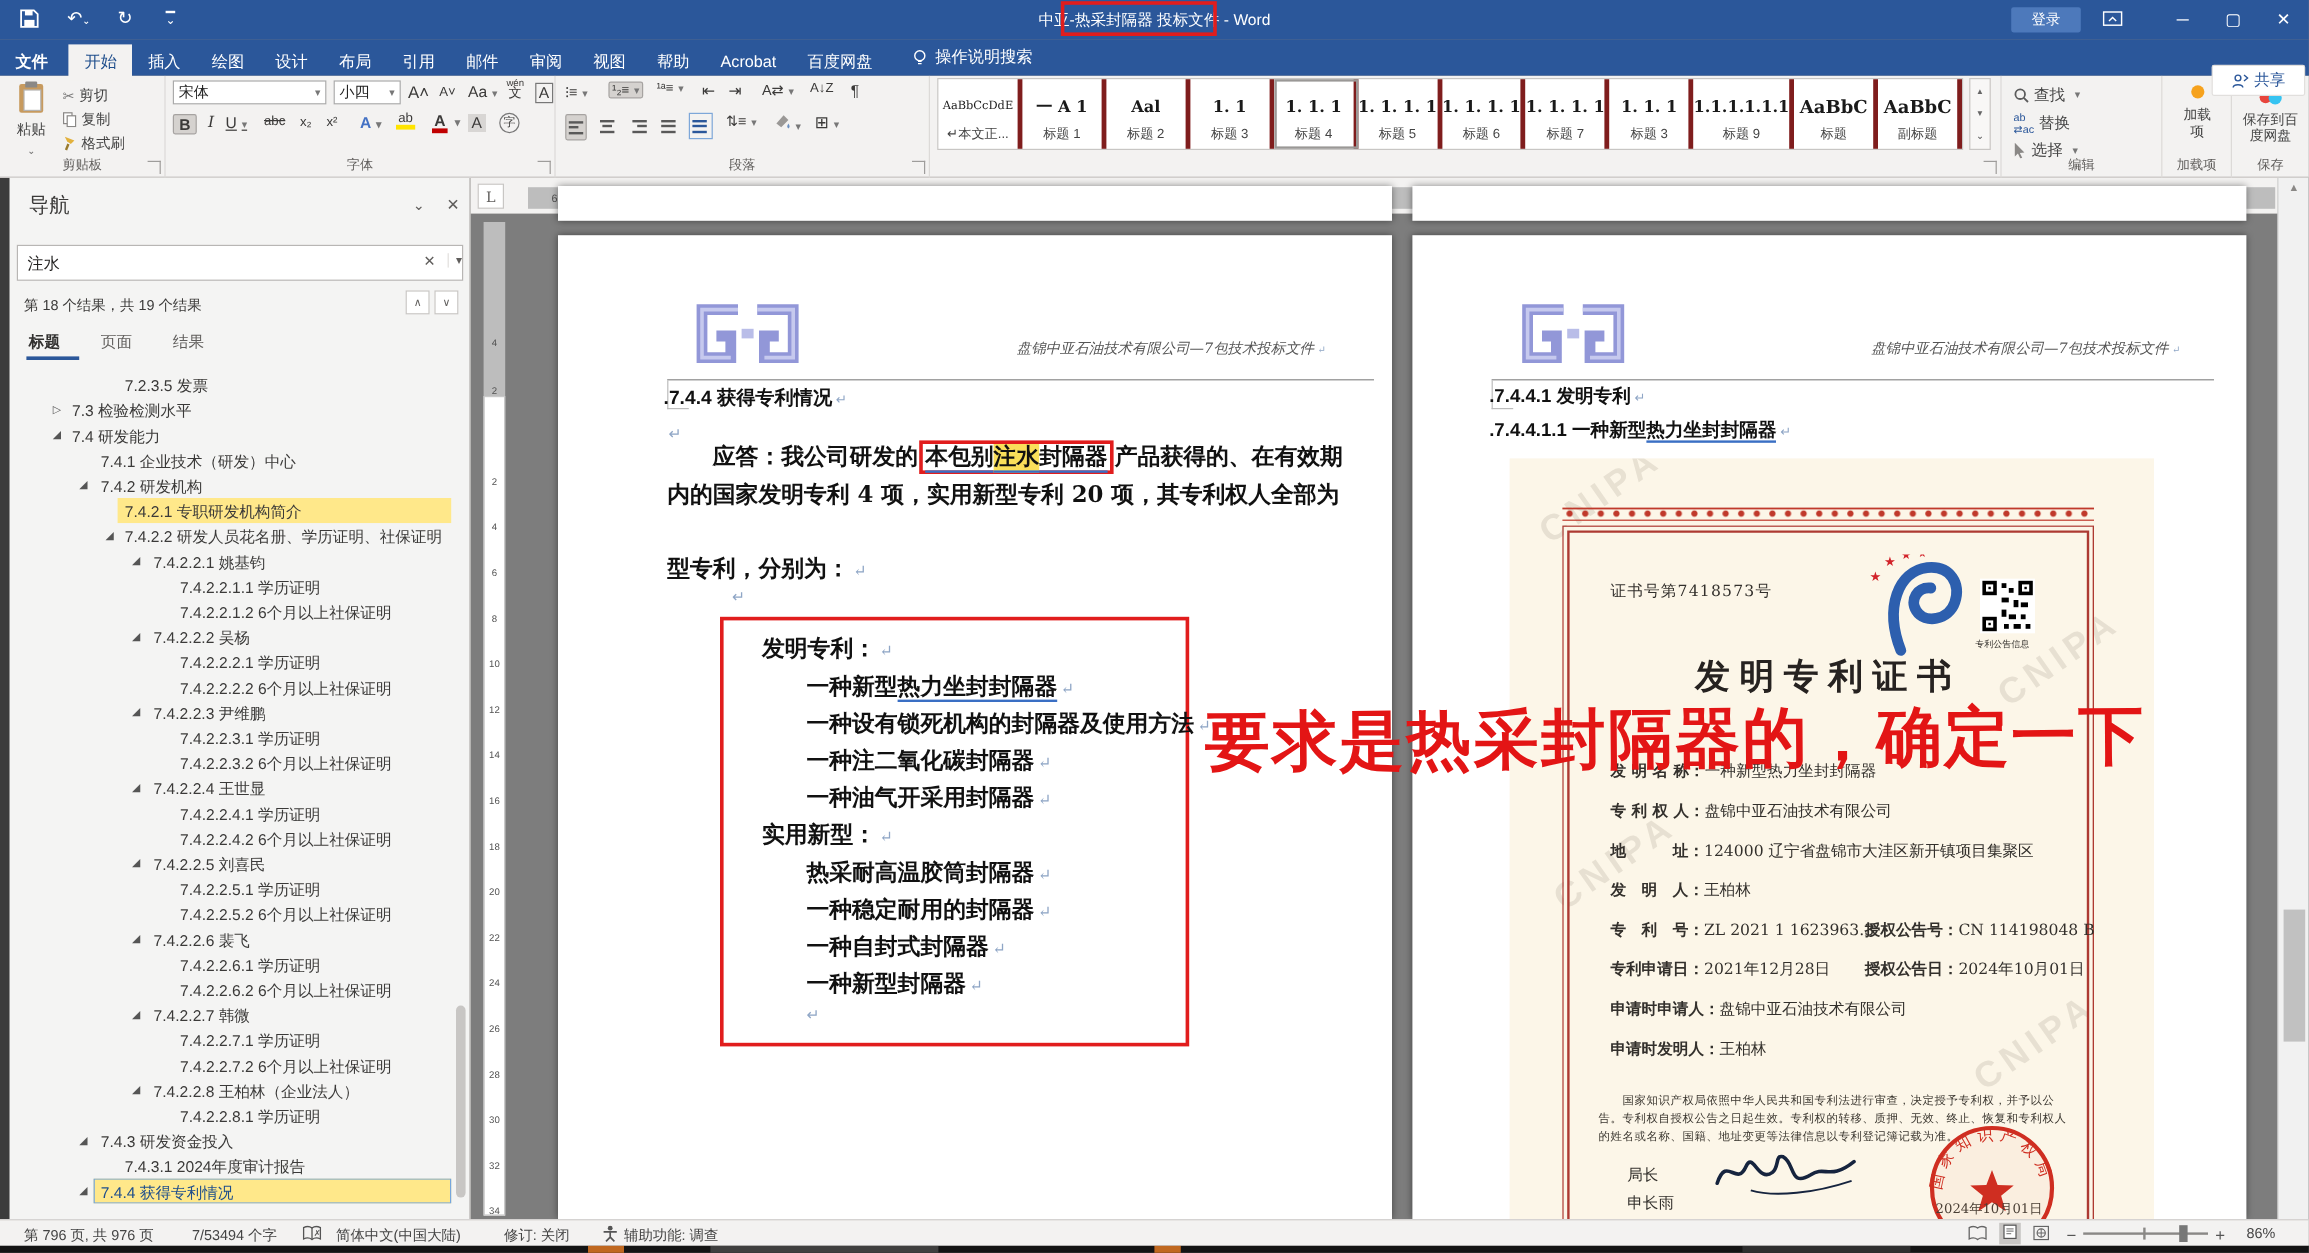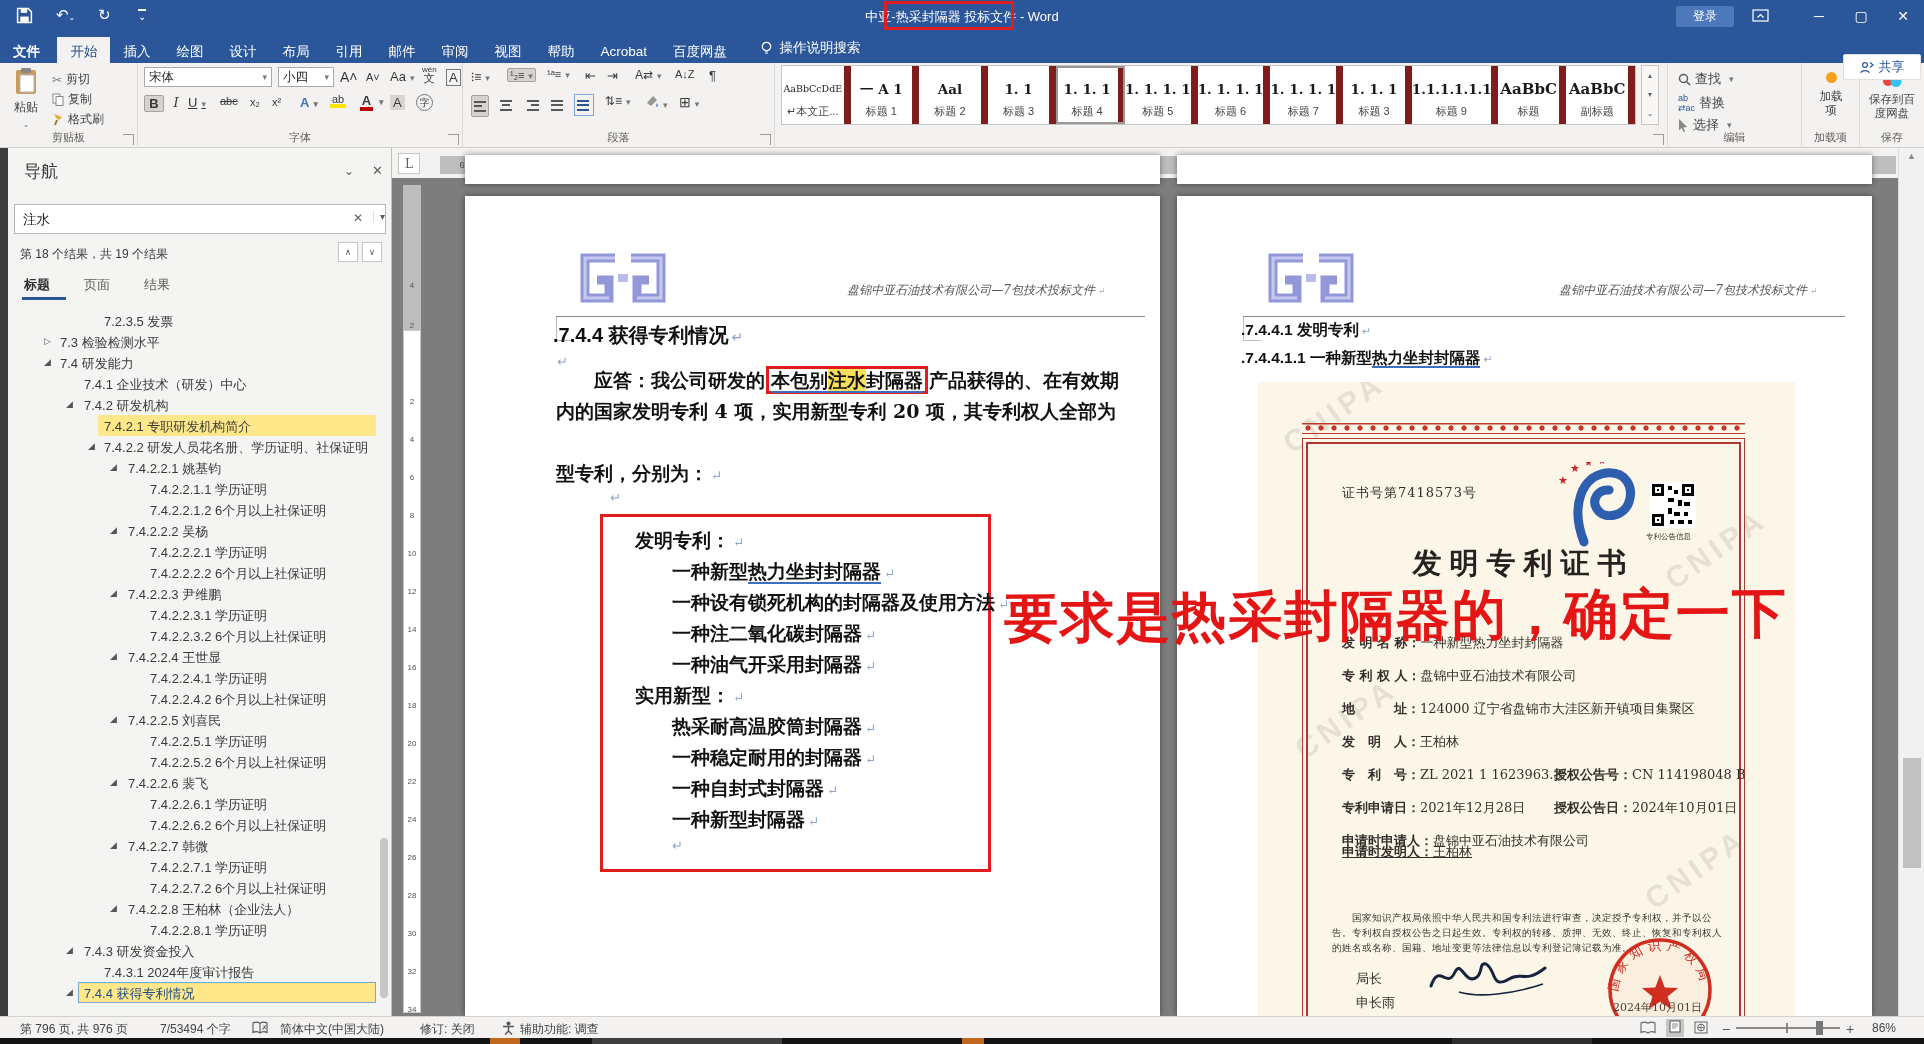--- a/index.html
+++ b/index.html
@@ -26,21 +26,21 @@
   .sbtn{position:absolute;font-size:12px;color:#444;display:flex;align-items:center;gap:4px;white-space:nowrap}
   .combo{position:absolute;background:#fff;border:1px solid #aaa;font-size:12.5px;color:#222;padding:1px 4px;display:flex;justify-content:space-between;align-items:center}
   .carr{color:#777;font-size:9px;margin-left:4px}
   .fbtn{position:absolute;font-size:13px;color:#3b3a39;text-align:center}
   .fbtn .bar{display:block;height:4px;margin-top:-1px}
   .tsel{background:#d5d2cf;border:1px solid #a6a3a1;border-radius:2px}
   .micon{display:inline-block}
   .lines3 i{display:block;height:2px;background:#595959;margin:2.5px 0}
   
   #gallery{position:absolute;left:6px;top:2px;width:855px;height:60px;background:#fff;border:1px solid #c8c6c4;display:flex}
-  .gitem{width:86px;border-right:7px solid #7f1d1d;text-align:center;position:relative}
+  .gitem{width:86px;border-right:4px solid #7f1d1d;text-align:center;position:relative}
   .gitem .gp{margin-top:8px;height:30px;font-family:"DejaVu Serif",serif;color:#1a1a1a;white-space:nowrap;overflow:hidden}
   .gitem .gl{font-size:11px;color:#444}
   .gitem.sel{outline:2px solid #9a9896;outline-offset:-2px;background:#fff}
   .gscroll{position:absolute;left:866px;top:2px;width:18px;height:60px;border:1px solid #c8c6c4;background:#f8f7f6;font-size:8px;color:#666;text-align:center;line-height:19px}
   
   #navpane{left:8px;top:148px;width:384px;height:868px;background:#f4f4f3;border-right:1px solid #c2c0be;z-index:10;overflow:hidden}
   #leftstrip{left:0;top:148px;width:8px;height:868px;background:#3c3c3c}
   .nav-row{position:absolute;left:0;width:384px;height:21px;font-size:13px;color:#3b3a39;white-space:nowrap;overflow:hidden}
   .nav-row .tri{position:absolute;top:5px;font-size:9px;color:#555}
   .nav-hl{position:absolute;top:0;height:21px;background:#ffe88a}
@@ -51,21 +51,21 @@
   #hruler-band{position:absolute;left:0;top:0;width:1506px;height:30px;background:#f3f2f1}
   .rulseg{position:absolute;top:8px;height:18px}
   .rnum{position:absolute;top:12px;width:16px;text-align:center;font-size:9px;color:#525252}
   #vruler{position:absolute;left:11px;top:37px;width:18px;height:828px}
   .vnum{position:absolute;left:0;width:18px;text-align:center;font-size:8px;color:#525252}
   .page{position:absolute;background:#fff;box-shadow:0 0 6px rgba(0,0,0,.45)}
   .prevpage{position:absolute;background:#fff;box-shadow:0 0 6px rgba(0,0,0,.45)}
   .hdr-text{position:absolute;font-family:"DejaVu Serif",serif;font-style:italic;font-size:12px;color:#555;text-align:right;white-space:nowrap}
   .hdr-rule{position:absolute;border-top:1px solid #8a8a8a}
   .hdr-corner{position:absolute;width:18px;height:24px;border-left:1px solid #bcbcbc;border-bottom:1px solid #bcbcbc}
-  .dhead{position:absolute;font-weight:bold;font-size:20px;color:#111;white-space:nowrap}
+  .dhead{position:absolute;font-weight:bold;font-size:16px;color:#111;white-space:nowrap}
   .dtext{position:absolute;font-family:"DejaVu Serif",serif;font-weight:600;font-size:19px;color:#111;white-space:nowrap}
   .pl::after{content:"↵";color:#8fa6c6;font-size:.7em;margin-left:3px;font-weight:400}
   .pmark{position:absolute;color:#8fa6c6;font-size:13px}
   .ublue{border-bottom:2px solid #3a6fc4}
   .hlyellow{background:#fadf5a}
   .inline-redbox{border:3px solid #e11d1d;padding:0 2px;margin:0 1px}
   #big-redbox{position:absolute;border:3px solid #e11d1d}
   #annotation{position:absolute;font-size:54px;font-weight:bold;color:#e31515;white-space:nowrap;z-index:15;letter-spacing:2px;transform:rotate(-.4deg)}
   
   #cert{position:absolute;left:81px;top:186px;width:537px;height:634px;background:#fcf6e8;overflow:hidden}
@@ -598,21 +598,21 @@
       <div id="cert-fields">
           <div class="cfield" style="left: 84px; top: 252px;"><b>发 明 名 称：</b>一种新型热力坐封封隔器</div>
           <div class="cfield" style="left: 84px; top: 285px;"><b>专 利 权 人：</b>盘锦中亚石油技术有限公司</div>
           <div class="cfield" style="left: 84px; top: 318px;"><b>地　　　址：</b>124000 辽宁省盘锦市大洼区新开镇项目集聚区</div>
           <div class="cfield" style="left: 84px; top: 351px;"><b>发　明　人：</b>王柏林</div>
           <div class="cfield" style="left: 84px; top: 384px;"><b>专　利　号：</b>ZL 2021 1 1623963.3</div>
           <div class="cfield" style="left: 296px; top: 384px;"><b>授权公告号：</b>CN 114198048 B</div>
           <div class="cfield" style="left: 84px; top: 417px;"><b>专利申请日：</b>2021年12月28日</div>
           <div class="cfield" style="left: 296px; top: 417px;"><b>授权公告日：</b>2024年10月01日</div>
           <div class="cfield" style="left: 84px; top: 450px;"><b>申请时申请人：</b>盘锦中亚石油技术有限公司</div>
-          <div class="cfield" style="left: 84px; top: 461px; text-decoration: underline;"><b>申请时发明人：</b>王柏林</div>
+          <div class="cfield" style="left: 84px; top: 483px;"><b>申请时发明人：</b>王柏林</div>
         </div>
       <div id="cert-legal" style="left:74px;top:528px;width:392px">国家知识产权局依照中华人民共和国专利法进行审查，决定授予专利权，并予以公告。专利权自授权公告之日起生效。专利权的转移、质押、无效、终止、恢复和专利权人的姓名或名称、国籍、地址变更等法律信息以专利登记簿记载为准。</div>
       <div class="cfield" style="left:98px;top:588px">局长</div>
       <div class="cfield" style="left:98px;top:612px">申长雨</div>
       <svg class="abs" style="left:165px;top:572px" width="150" height="48" viewBox="0 0 150 48">
         <path d="M8 32 C16 8 24 36 32 18 C38 5 42 32 54 23 C60 18 56 8 63 10 C73 15 68 36 86 25 C98 17 102 30 122 14" stroke="#16243e" stroke-width="3" fill="none" stroke-linecap="round"></path>
         <path d="M36 38 C56 44 90 40 120 30" stroke="#16243e" stroke-width="1.6" fill="none"></path>
       </svg>
       <svg class="abs" style="left:347px;top:553px" width="110" height="110" viewBox="0 0 110 110">
         <circle cx="55" cy="55" r="50" fill="rgba(207,46,33,0.04)" stroke="#cf2e21" stroke-width="3.5"></circle>

